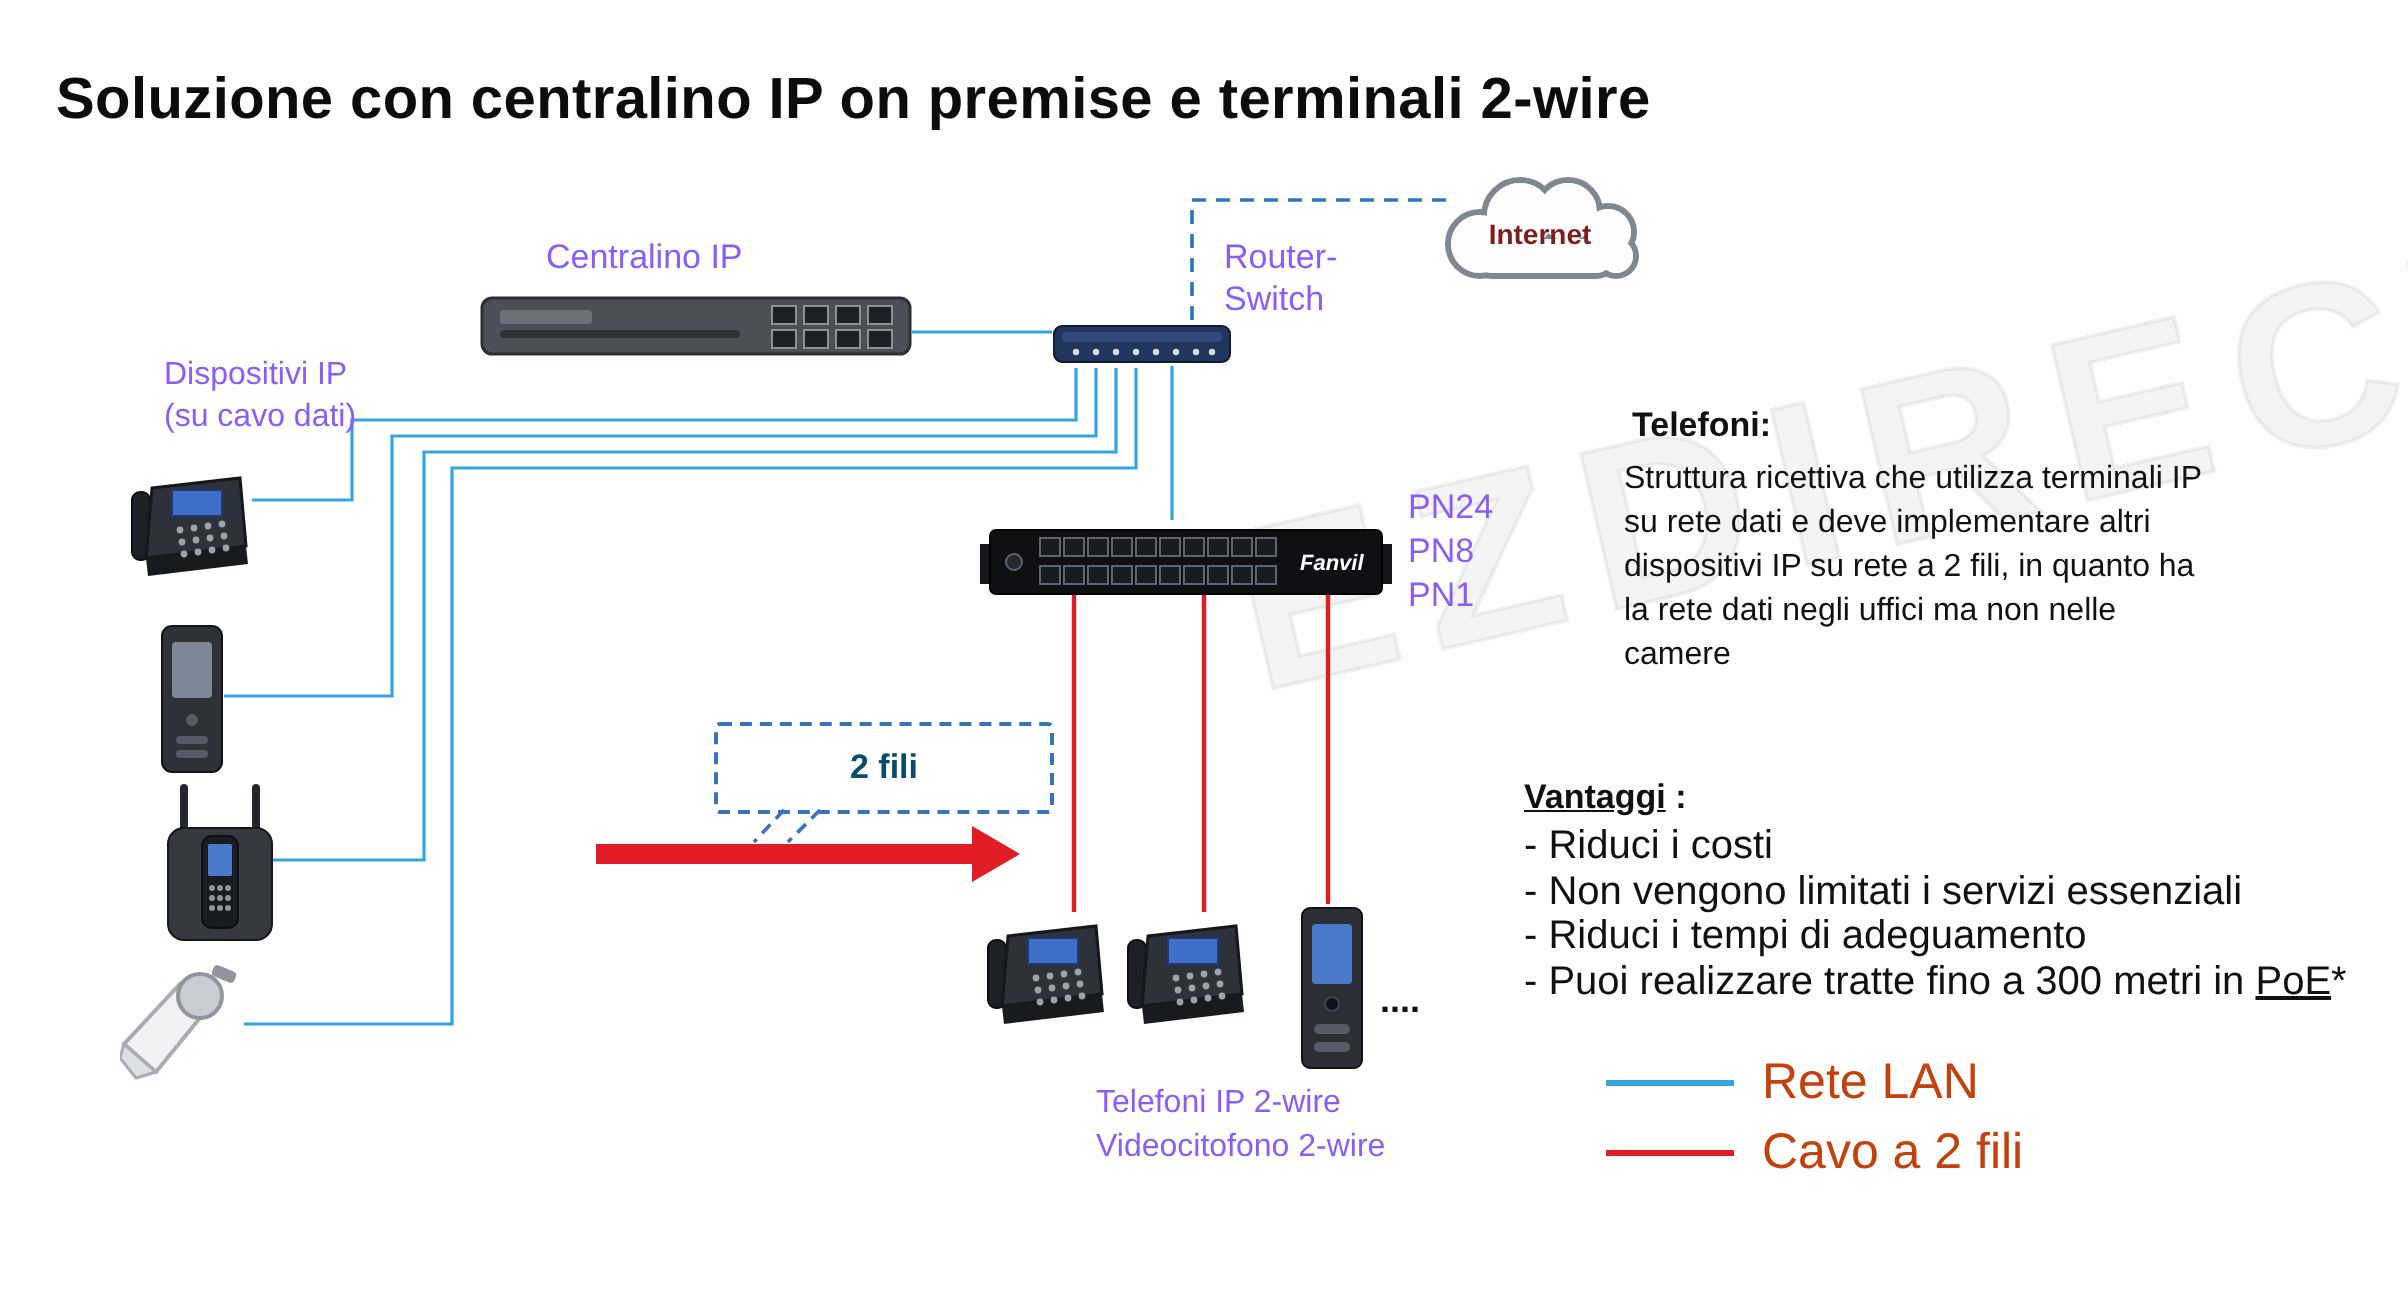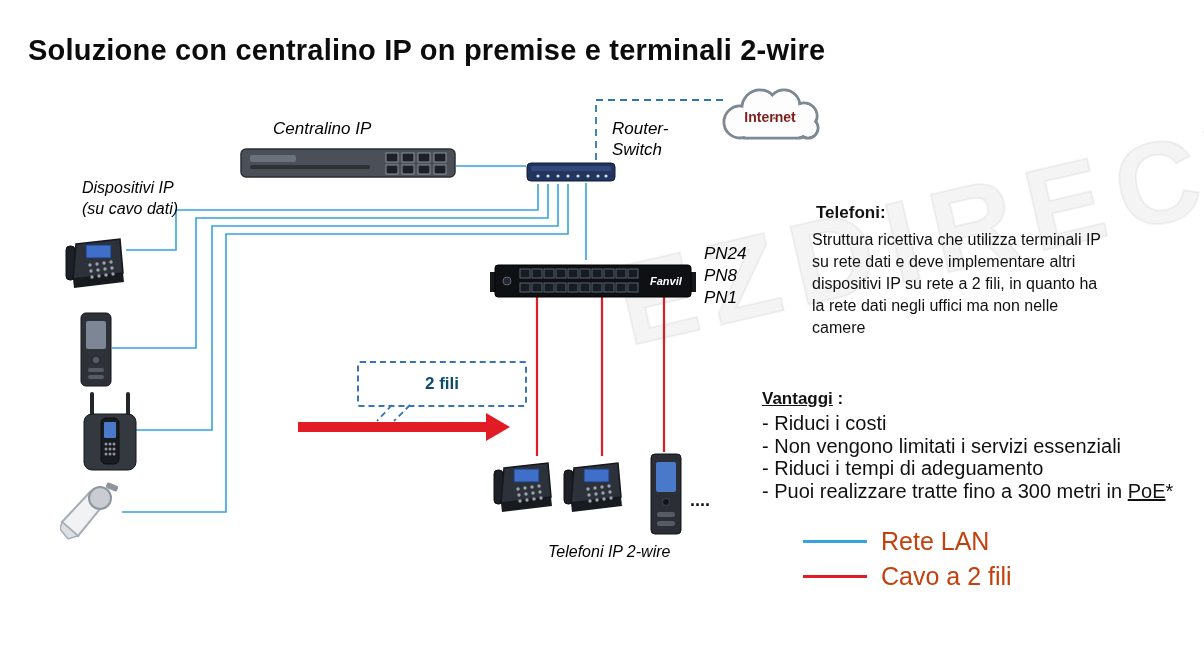--- a/index.html
+++ b/index.html
@@ -1,20 +1,20 @@
 <!DOCTYPE html>
 <html><head>
 <meta charset="utf-8">
 <style>
   html,body{margin:0;padding:0;background:#fff;}
   .stage{position:relative;width:1204px;height:649px;background:#ffffff;overflow:hidden;
          font-family:"Liberation Sans",sans-serif;color:#111;}
   .title{position:absolute;left:28px;top:34px;margin:0;font-size:29px;font-weight:700;
          letter-spacing:.2px;color:#0c0c0c;z-index:4;white-space:nowrap;}
-  .lbl{position:absolute;font-size:16px;line-height:21px;color:#000000;z-index:4;white-space:nowrap;font-style:italic;}
+  .lbl{position:absolute;font-size:16px;line-height:21px;color:#8b5cf6;z-index:4;white-space:nowrap;}
   .lbl-big{font-size:17px;}
   .device{position:absolute;z-index:3;}
   .overlay{position:absolute;left:0;top:0;z-index:2;pointer-events:none;}
   .watermark{position:absolute;left:620px;top:240px;z-index:1;font-size:116px;font-weight:700;
              letter-spacing:14px;color:rgba(0,0,0,0.045);-webkit-text-stroke:2px rgba(0,0,0,0.05);
              transform:rotate(-13deg);transform-origin:left center;white-space:nowrap;pointer-events:none;}
   .lan{stroke:#35a3dc;stroke-width:1.6;fill:none;}
   .two{stroke:#e11c24;stroke-width:2.2;fill:none;}
   .dash{stroke:#2e75b6;stroke-width:1.8;stroke-dasharray:7 5;fill:none;}
   .tail{stroke:#3a74b8;stroke-width:1.8;stroke-dasharray:6 4;fill:none;}
@@ -288,20 +288,21 @@
       <rect x="8" y="10" width="20" height="30" rx="2" fill="#4a79c9"></rect>
       <circle cx="18" cy="50" r="3.5" fill="#10131f" stroke="#3d4450"></circle>
       <rect x="9" y="60" width="18" height="5" rx="2.5" fill="#555c66"></rect>
       <rect x="9" y="69" width="18" height="5" rx="2.5" fill="#555c66"></rect>
     </svg>
   </div>
   <div class="dots">....</div>
 
   <div class="lbl" style="left:548px;top:541px;line-height:22px;">
     <div>Telefoni IP 2-wire</div>
+    <div>Videocitofono 2-wire</div>
   </div>
 
   <div class="esempio-h">Telefoni:</div>
   <div class="esempio-b">Struttura ricettiva che utilizza terminali IP su rete dati e deve implementare altri dispositivi IP su rete a 2 fili, in quanto ha la rete dati negli uffici ma non nelle camere</div>
 
   <div class="vant-h">
     <span class="u">Vantaggi</span><span> :</span>
   </div>
   <div class="vant-list">
     <div>- Riduci i costi</div>

